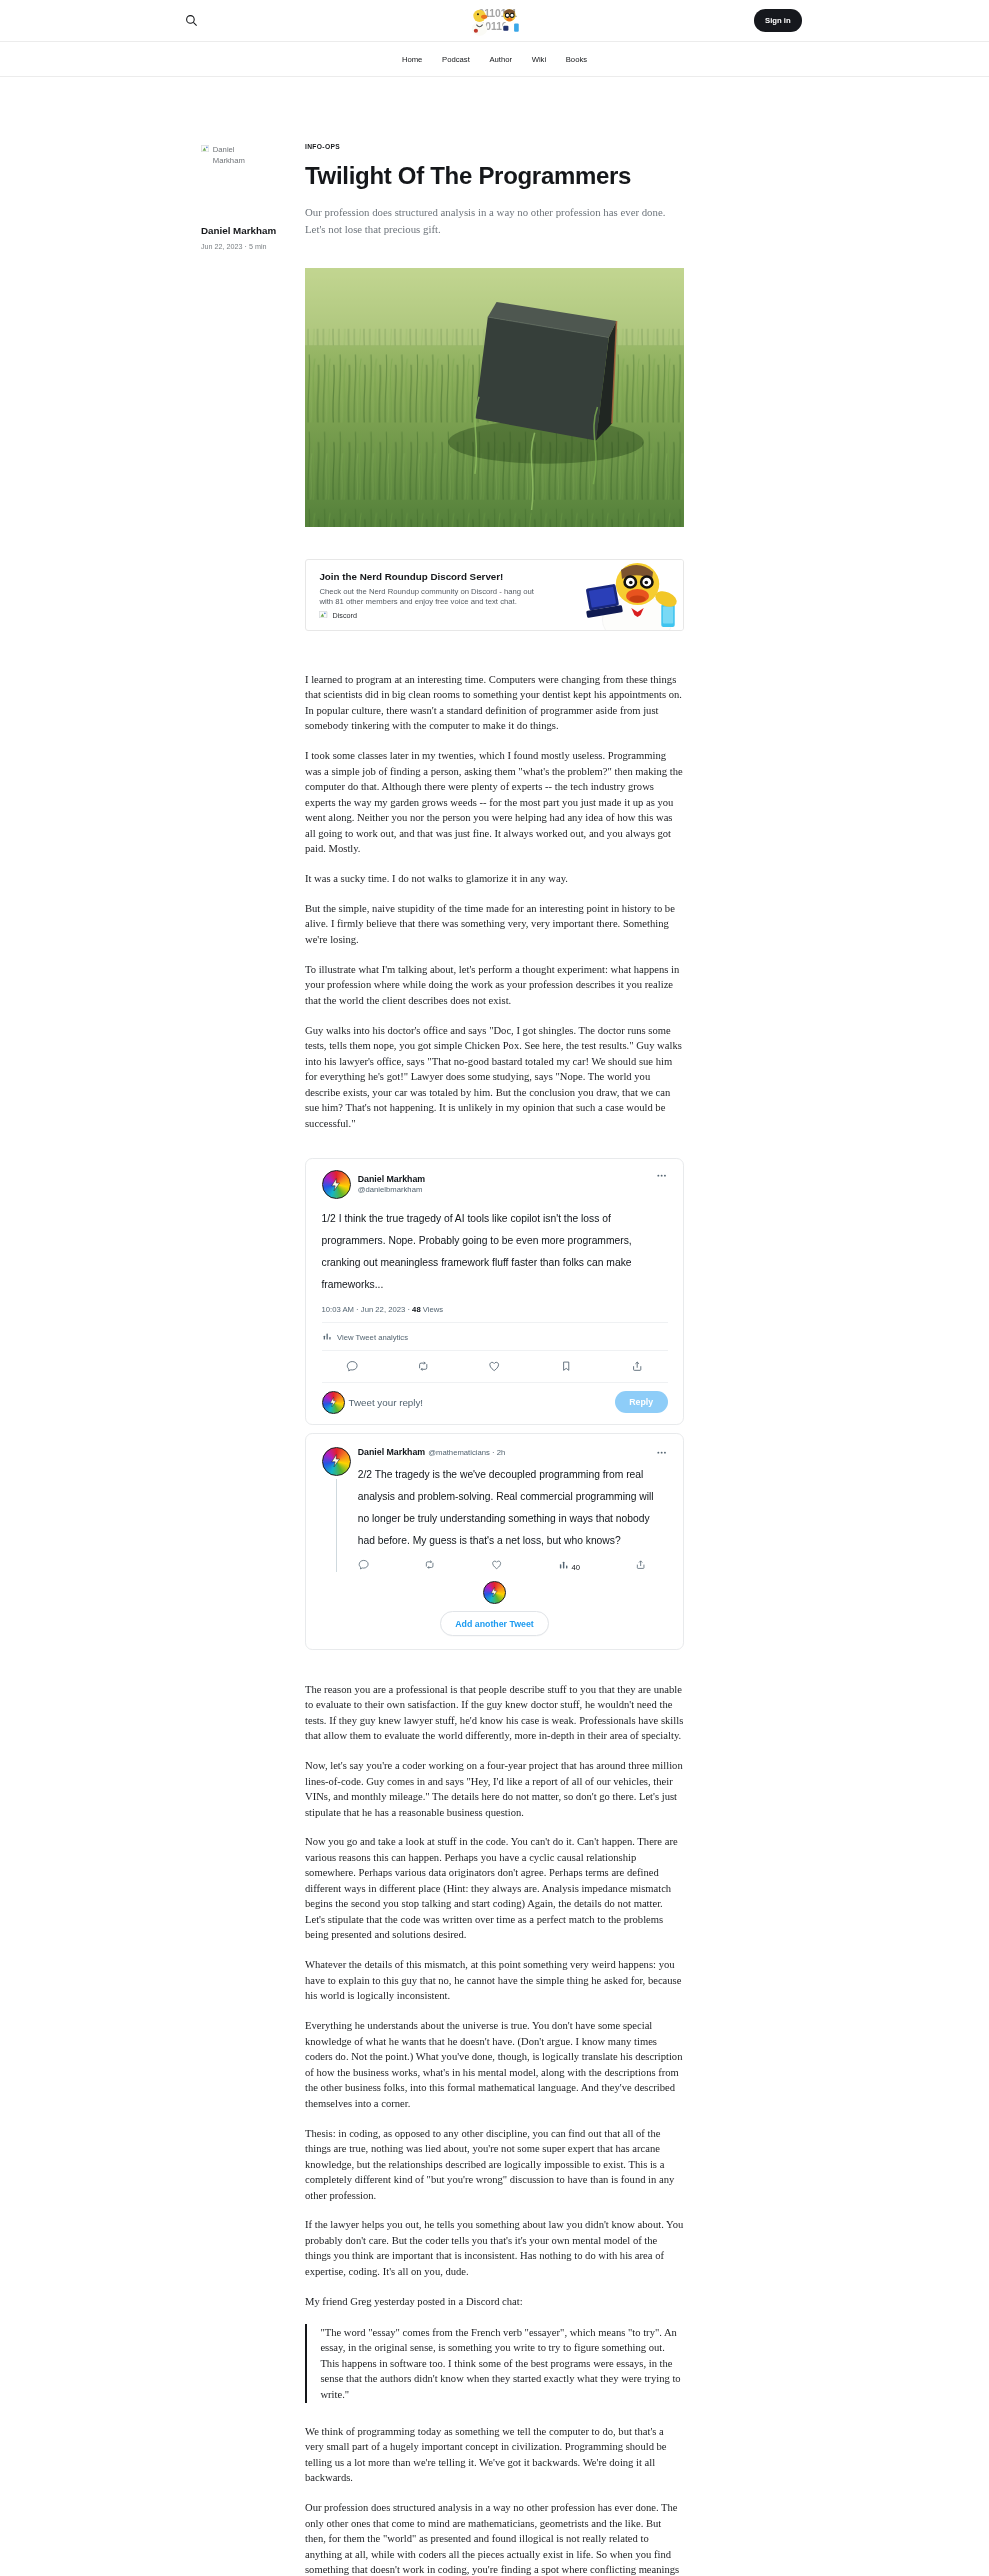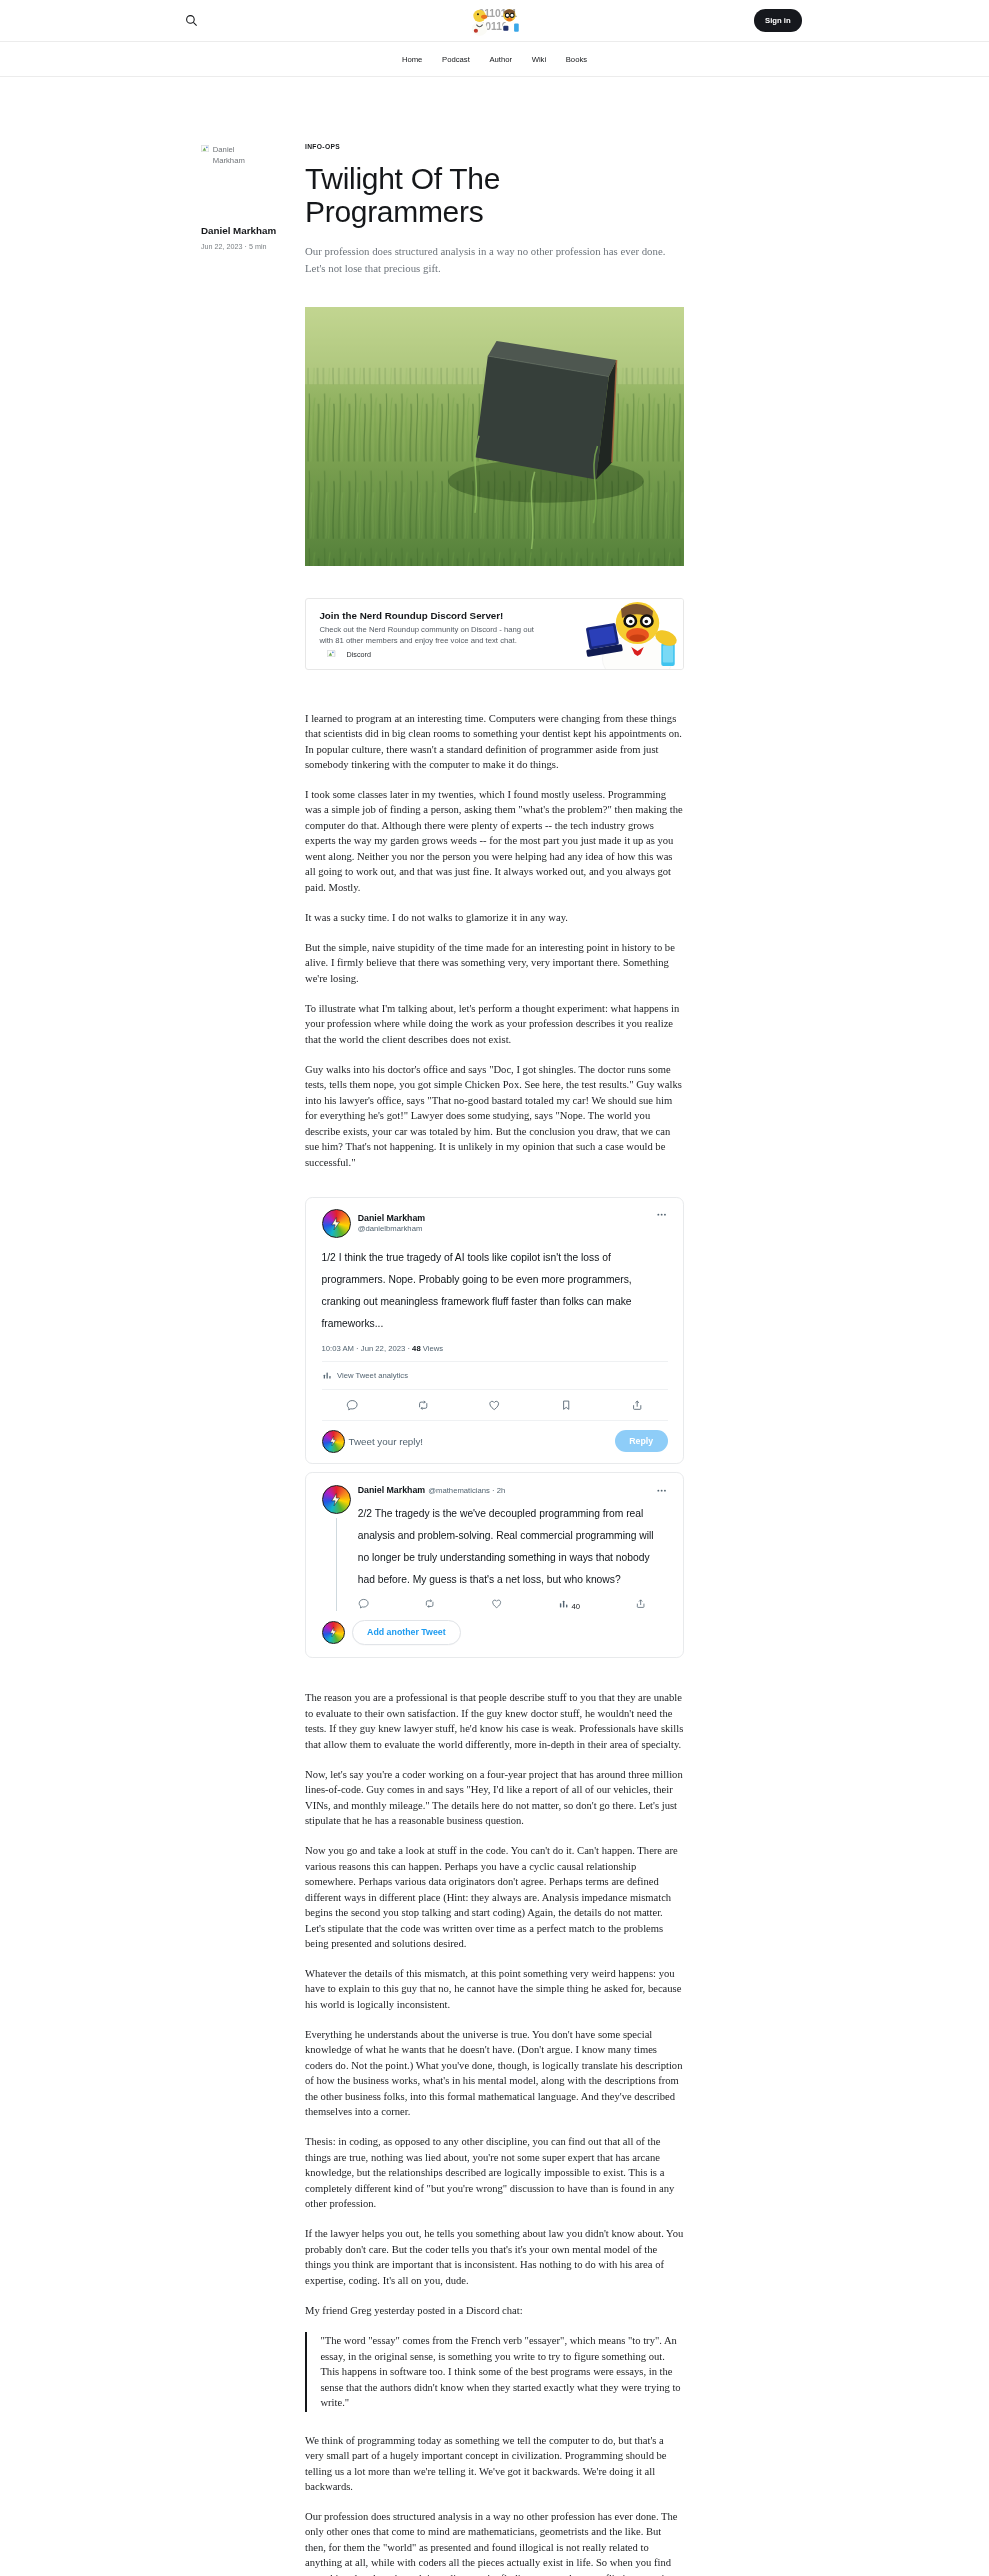--- a/index.html
+++ b/index.html
@@ -20,31 +20,31 @@
 
   
   .article-wrap { width:587px; margin:0 auto; position:relative; }
   .rail { position:absolute; left:0; top:68px; width:93px; }
   .rail-back { display:flex; gap:3.6px; color:#6f7377; font-size:7.7px; line-height:10.8px; width:58px; cursor:pointer; }
   .rail-author { margin-top:58px; font-weight:700; font-size:9.8px; }
   .rail-meta { margin-top:6.7px; color:#7b8084; font-size:7.2px; }
   .content { margin-left:104px; width:379px; padding-top:66px; }
 
   .category { font-size:6.7px; font-weight:700; letter-spacing:.05em; }
-  .title { font-size:30px; line-height:1.08; font-weight:400; letter-spacing:-0.3px; margin:13.4px 0 14.4px; }
+  .title { font-size:24px; line-height:1.08; font-weight:700; letter-spacing:-0.3px; margin:13.4px 0 14.4px; }
   .excerpt { font-size:10.8px; line-height:17px; color:#6e757c; margin:0 0 30px; }
 
   .hero { width:379px; height:259px; display:block; }
 
   
   .discord-card { margin-top:32px; height:72px; border:0.5px solid #e7e7e7; border-radius:3.1px; display:flex; overflow:hidden; cursor:pointer; }
   .dc-left { padding:11.3px 13.4px 9.3px; display:flex; flex-direction:column; flex:1; }
   .dc-title { font-size:9.8px; font-weight:700; margin:0 0 4.6px; }
   .dc-desc { font-size:7.7px; line-height:10.8px; color:#545b63; margin:0; }
-  .dc-meta { margin-top:auto; display:flex; align-items:flex-start; gap:11px; font-size:7.2px; color:#2b2f33;margin-left:8px; }
+  .dc-meta { margin-top:auto; display:flex; align-items:flex-start; gap:5px; font-size:7.2px; color:#2b2f33; }
   .dc-img { width:123px; flex:none; }
 
   
   .body { margin-top:41px; }
   .body p { font-family:"Liberation Serif", serif; font-size:10.6px; line-height:15.5px; margin:0 0 14.4px; color:#1b1d20; }
   blockquote { margin:5.2px 0 20.6px; padding:1px 0 1px 13.4px; border-left:2.6px solid #15171a; }
   blockquote p { margin:0 !important; }
 
   
   .tweet-card { border:0.5px solid #e8eaec; border-radius:7.2px; padding:11.3px 15.5px 10.3px; margin:27px 0 8.2px; font-family:"Liberation Sans", sans-serif; }
@@ -66,21 +66,21 @@
   .t-actions .act { color:#536471; cursor:pointer; display:flex; align-items:center; gap:4.1px; font-size:7.2px; }
   .t-replyrow { display:flex; align-items:center; gap:4px; margin-top:2.1px; }
   .t-replyhint { color:#536471; font-size:9.8px; cursor:text; }
   .reply-btn { margin-left:auto; background:#8ecdf8; color:#fff; font-weight:700; font-size:8.8px; border:none; border-radius:515px; padding:6.2px 14.4px; cursor:pointer; font-family:inherit; }
   .t2-grid { display:flex; gap:7.2px; }
   .t2-railcol { display:flex; flex-direction:column; align-items:center; flex:none; width:29px; }
   .t2-line { width:1px; background:#cfd9de; flex:1; margin-top:3.1px; }
   .t2-main { flex:1; }
   .t2-meta { display:flex; align-items:baseline; gap:3.1px; }
   .t2-actions { display:flex; justify-content:space-between; max-width:289px; margin-top:7.2px; }
-  .add-row { display:flex; align-items:center; gap:7.2px; margin-top:8.2px; }
+  .add-row { display:flex; align-items:center; gap:7.2px; margin-top:8.2px;flex-direction:column; }
   .add-btn { border:0.5px solid #e1e4e8; background:#fff; color:#1d9bf0; font-weight:700; font-size:8.8px; border-radius:515px; padding:6.7px 14.4px; cursor:pointer; font-family:inherit; box-shadow:0 0.5px 1px rgba(0,0,0,.04); }
 </style>
 </head>
 <body>
 
 <header>
   <div class="topbar">
     <button class="search-btn">
       <svg viewBox="0 0 24 24" width="13" height="13" fill="none" stroke="#15171a" stroke-width="2">
           <circle cx="10" cy="10" r="7"></circle>

